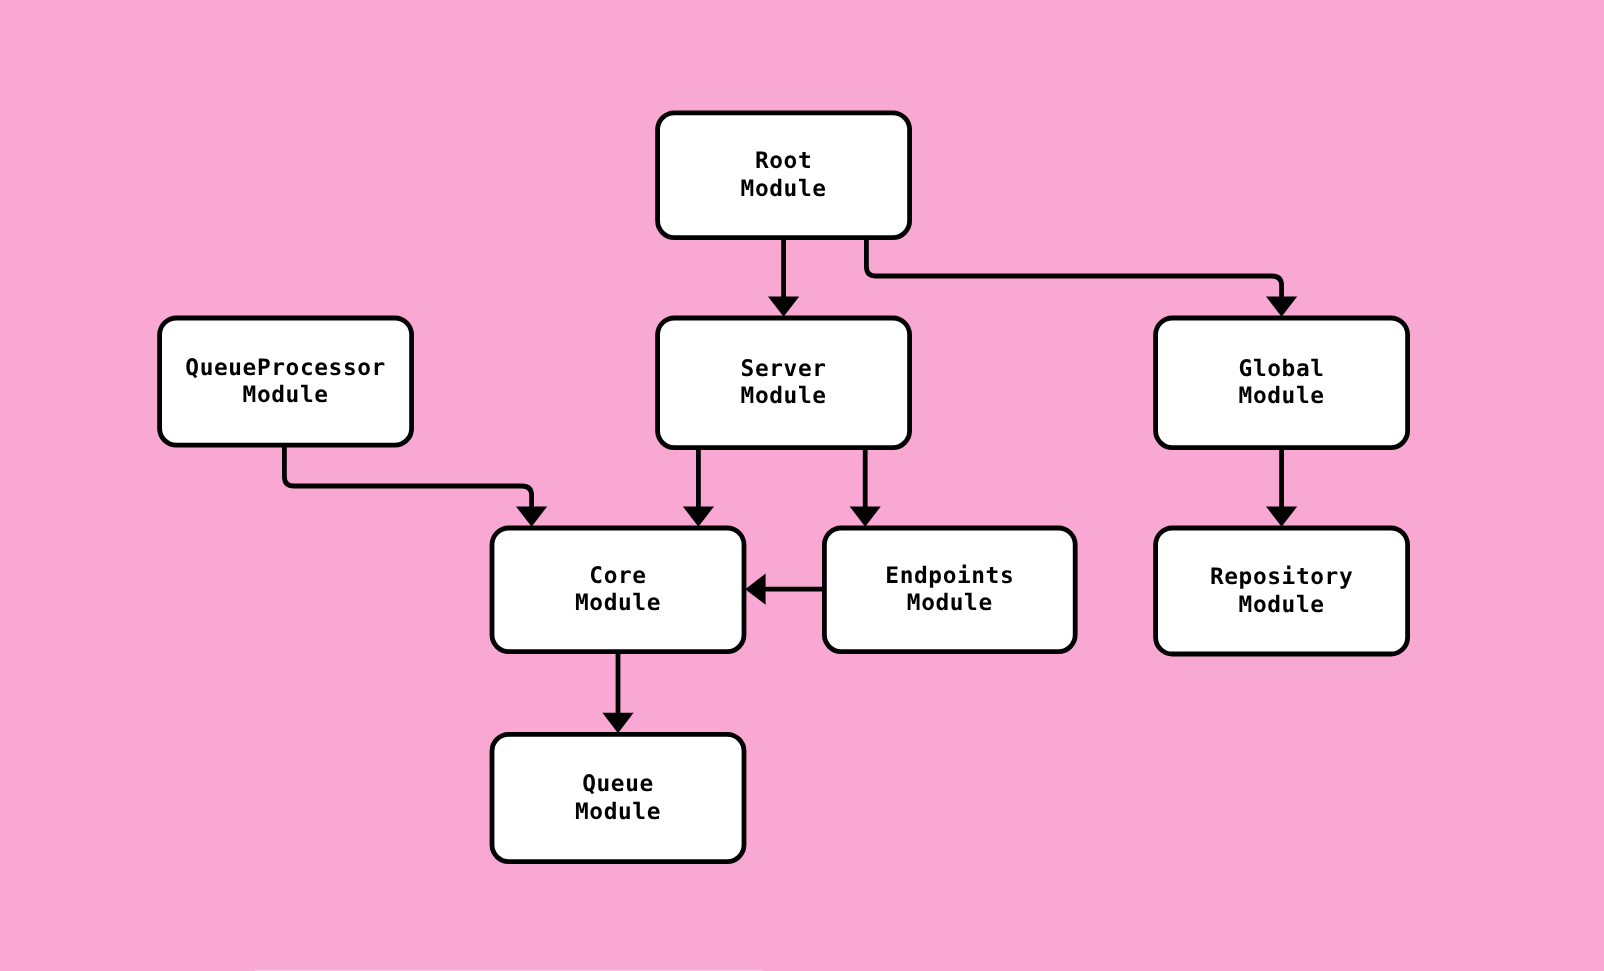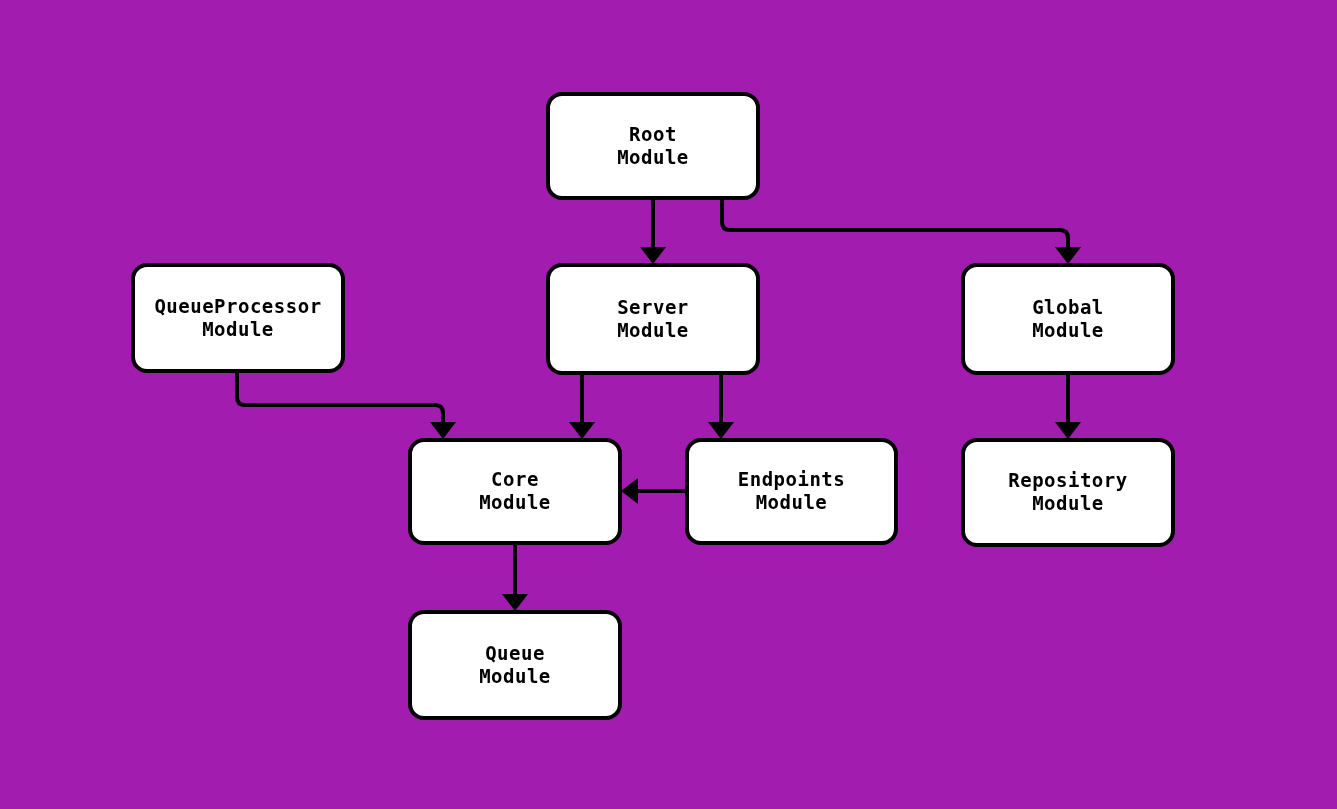--- a/index.html
+++ b/index.html
@@ -11,21 +11,21 @@
   body {
     width: 1337px;
     height: 809px;
     font-family: "DejaVu Sans Mono", "Liberation Mono", monospace;
     overflow: hidden;
   }
   #diagram-canvas {
     position: relative;
     width: 1337px;
     height: 809px;
-    background: #a21caf;
+    background: #f9a8d4;
   }
   svg#graph {
     position: absolute;
     top: 0;
     left: 0;
     width: 1337px;
     height: 809px;
     display: block;
   }
   .node-box {

